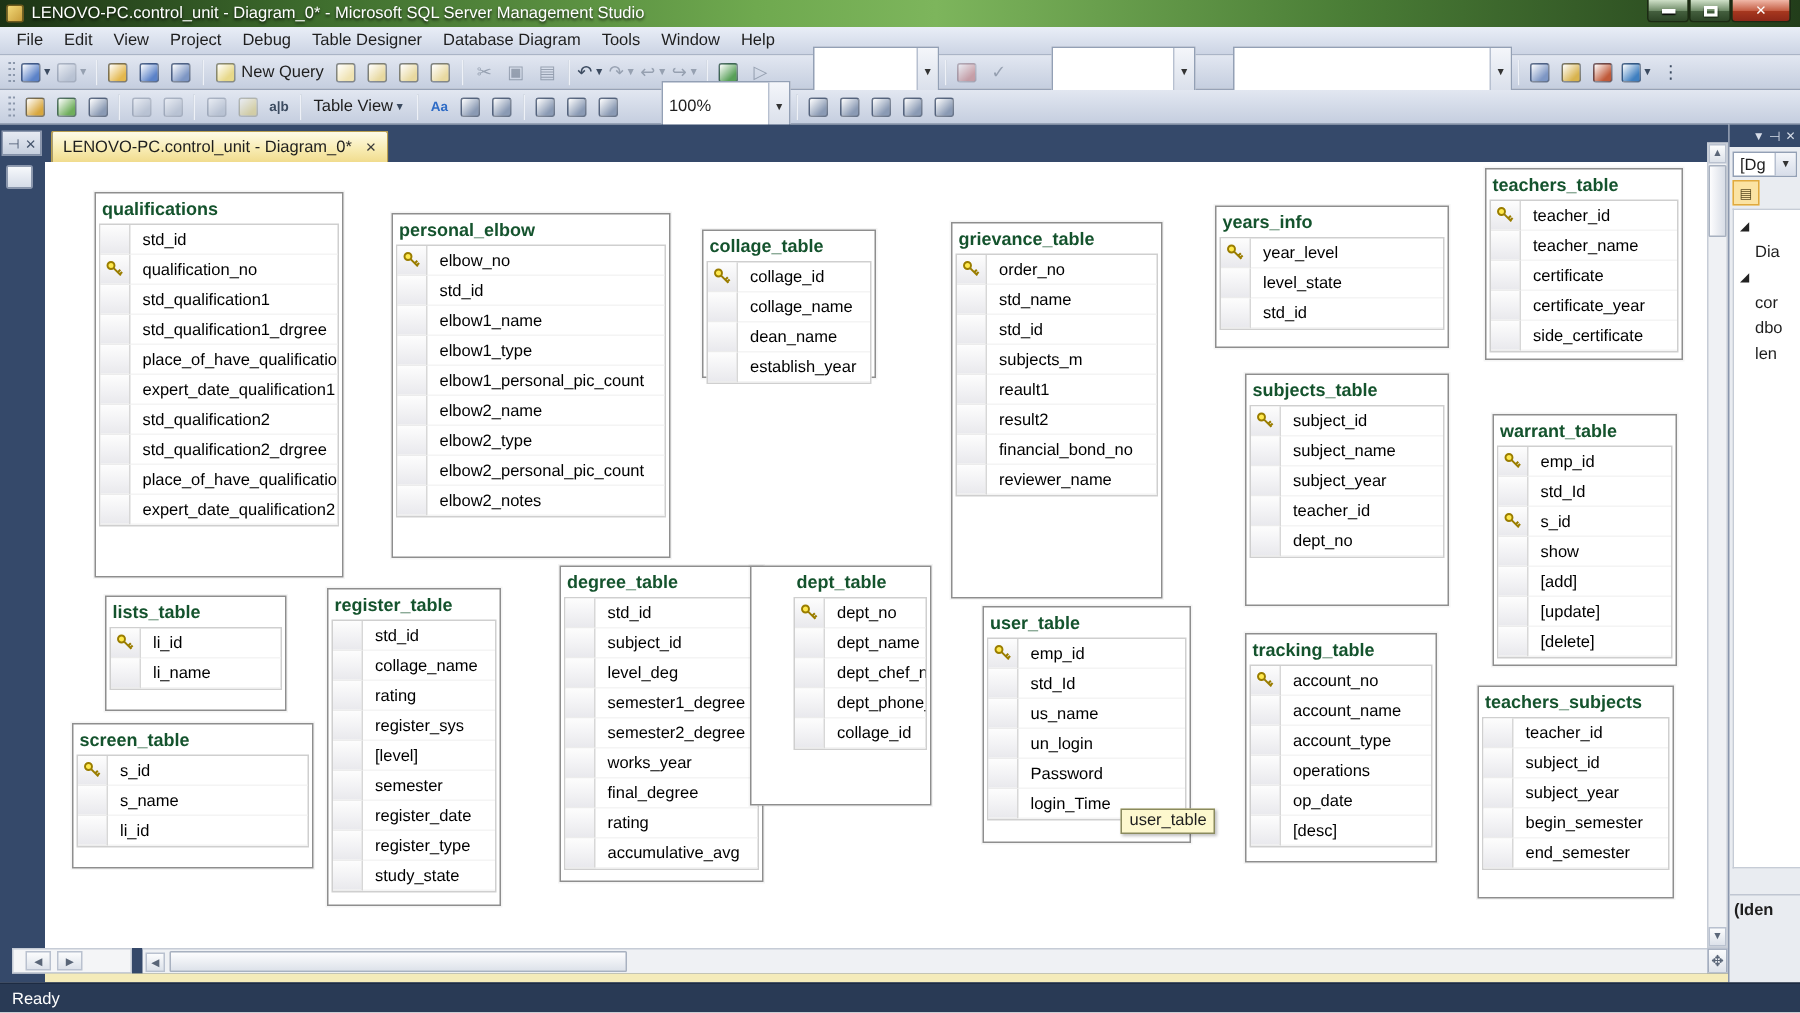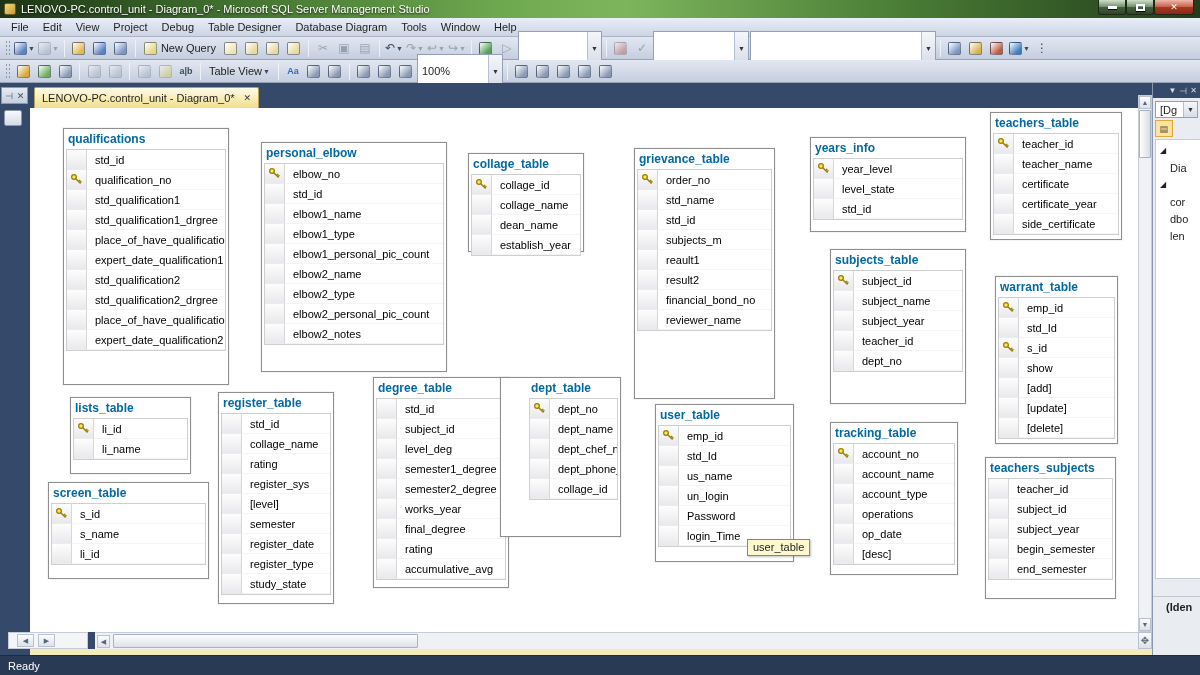--- a/index.html
+++ b/index.html
@@ -26,21 +26,21 @@
   
   .tb { position:absolute; left:0; width:1200px; height:23px;
     background:linear-gradient(#e2e7f1,#c5cedf); border-bottom:1px solid #97a2b6; display:flex; align-items:center; padding-left:2px; }
   .tb1 { top:37px; } .tb2 { top:60px; height:23px; }
   .grip { width:5px; height:16px; margin:0 3px; background-image:radial-gradient(circle,#8b97ab 35%,transparent 40%); background-size:3px 4px; }
   .ico { height:20px; min-width:20px; display:flex; align-items:center; justify-content:center; border-radius:2px; color:#3c4b60; font-size:12px; padding:0 1px; }
   .ico .cbox { width:13px; height:13px; border:1px solid rgba(40,55,80,.55); border-radius:2px; }
   .ico.dis { opacity:.4; }
   .dd-arrow { font-size:7px; color:#3c4b60; margin-left:1px; }
   .tsep { width:1px; height:17px; background:#9aa5b8; border-right:1px solid #eef1f7; margin:0 3px; }
-  .combo { height:34px; background:#fff; border:1px solid #93a0b5; display:flex; align-items:center; font-size:11px; color:#1e1e1e; }
+  .combo { height:34px; background:#fff; border:1px solid #93a0b5; display:flex; align-items:center; font-size:11px; color:#1e1e1e;margin-left:24px; }
   .combo .cval { flex:1; padding:0 4px; white-space:nowrap; overflow:hidden; }
   .combo .cbtn { width:14px; height:100%; display:flex; align-items:center; justify-content:center; font-size:7px; color:#333; background:linear-gradient(#f4f6fa,#d7dde9); border-left:1px solid #b7c0d0; }
   .tbtn { height:20px; display:flex; align-items:center; font-size:11px; color:#1e1e1e; padding:0 4px; border-radius:2px; }
   .tbtn .bico { width:13px; height:13px; border:1px solid rgba(40,55,80,.5); border-radius:2px; margin-right:4px; }
   .glyphtxt { font-size:9px; font-weight:bold; }
 
   
   .main { position:absolute; left:0; top:83px; width:1200px; height:572px; background:#35496a; }
 
   .leftstrip { position:absolute; left:0; top:0; width:30px; height:100%; }
@@ -52,21 +52,21 @@
   .tabrow { position:absolute; left:34px; top:3px; height:22px; display:flex; align-items:flex-end; }
   .tab { height:21px; display:flex; align-items:center; padding:0 7px;
     background:linear-gradient(#fefbe8,#f8ecb4 55%,#f1dc8e); border:1px solid #b99f51; border-bottom:none; border-radius:2px 2px 0 0;
     font-size:11px; color:#1e1e1e; }
   .tab .tx { margin-left:9px; font-size:9px; color:#3a3a3a; }
 
   .canvas { position:absolute; left:30px; top:25px; width:1108px; height:524px; background:#fff; overflow:hidden; }
 
   
   .tbl { position:absolute; background:#fff; border:1px solid #8e8e8e; padding:1px 2px; box-shadow:0 0 0 1px rgba(0,0,0,0.04); }
-  .tbl-title { font-size:12px; font-weight:bold; color:#0369a1; padding:2px 2px 3px 2px; white-space:nowrap; overflow:hidden; }
+  .tbl-title { font-size:12px; font-weight:bold; color:#14532d; padding:2px 2px 3px 2px; white-space:nowrap; overflow:hidden; }
   .tbl-grid { border:1px solid #cfcfcf; background:#fff; }
   .tbl-row { display:grid; grid-template-columns:20px 1fr; height:20px; }
   .tbl-sel { background:linear-gradient(#fdfdfd,#e9e9ed); border-right:1px solid #d7d7d7; border-bottom:1px solid #ececec;
     display:flex; align-items:center; justify-content:center; }
   .tbl-name { font-size:11px; color:#000; padding:0 2px 0 8px; display:flex; align-items:center; white-space:nowrap; overflow:hidden; border-bottom:1px solid #f4f4f4; }
 
   .tooltip { position:absolute; background:#fdf8ce; border:1px solid #8a8a5e; font-size:11px; color:#1e1e1e; padding:1px 5px 2px; white-space:nowrap; box-shadow:1px 1px 2px rgba(0,0,0,.25); }
 
   
   .vscroll { position:absolute; left:1138px; top:12px; width:14px; height:537px; background:#eff1f4; border:1px solid #c6ccd6; }
@@ -86,21 +86,21 @@
 
   
   .rpanel { position:absolute; left:1152px; top:0; width:48px; height:572px; background:#e9ecf1; border-left:1px solid #8b97ad; }
   .rp-hdr { height:15px; background:#35496a; display:flex; align-items:center; justify-content:flex-end; gap:3px; padding-right:3px; color:#d7dde8; font-size:8px; }
   .rp-combo { margin:3px 2px 2px; height:17px; }
   .rp-tool { margin:1px 2px 2px; width:18px; height:17px; background:#fbe3a3; border:1px solid #e0a93e; display:flex; align-items:center; justify-content:center; font-size:9px; color:#5a4a20; }
   .rp-tree { margin:1px 0 0 2px; background:#fff; border:1px solid #c6ccd6; border-right:none; height:440px; overflow:hidden; font-size:11px; color:#1e1e1e; padding-top:2px; }
   .rp-row { height:17px; display:flex; align-items:center; white-space:nowrap; overflow:hidden; }
   .rp-row .arr { font-size:8px; color:#222; margin-left:4px; }
   .rp-row .lbl { margin-left:14px; }
-  .rp-bottom { position:absolute; left:0; bottom:42px; width:100%; border-top:1px solid #c0c6d2; padding:4px 0 0 13px; font-size:11px; font-weight:bold; color:#1e1e1e; white-space:nowrap; overflow:hidden; }
+  .rp-bottom { position:absolute; left:0; bottom:42px; width:100%; border-top:1px solid #c0c6d2; padding:4px 0 0 3px; font-size:11px; font-weight:bold; color:#1e1e1e; white-space:nowrap; overflow:hidden; }
 
   
   .status { position:absolute; left:0; top:655px; width:1200px; height:20px; background:#293a55; color:#fff; font-size:11px; display:flex; align-items:center; padding-left:8px; border-top:1px solid #1d2b42; }
 </style>
 </head>
 <body>
 
 <div class="titlebar">
   <div class="app-icon"></div>
   <div class="title-text">LENOVO-PC.control_unit - Diagram_0* - Microsoft SQL Server Management Studio</div>

